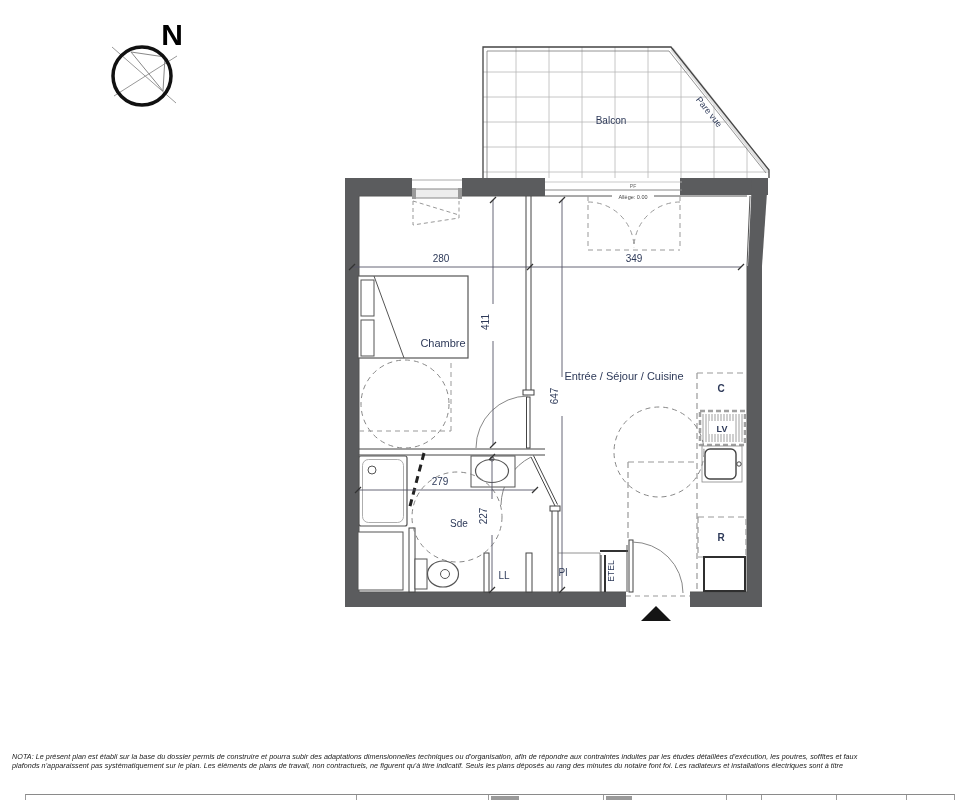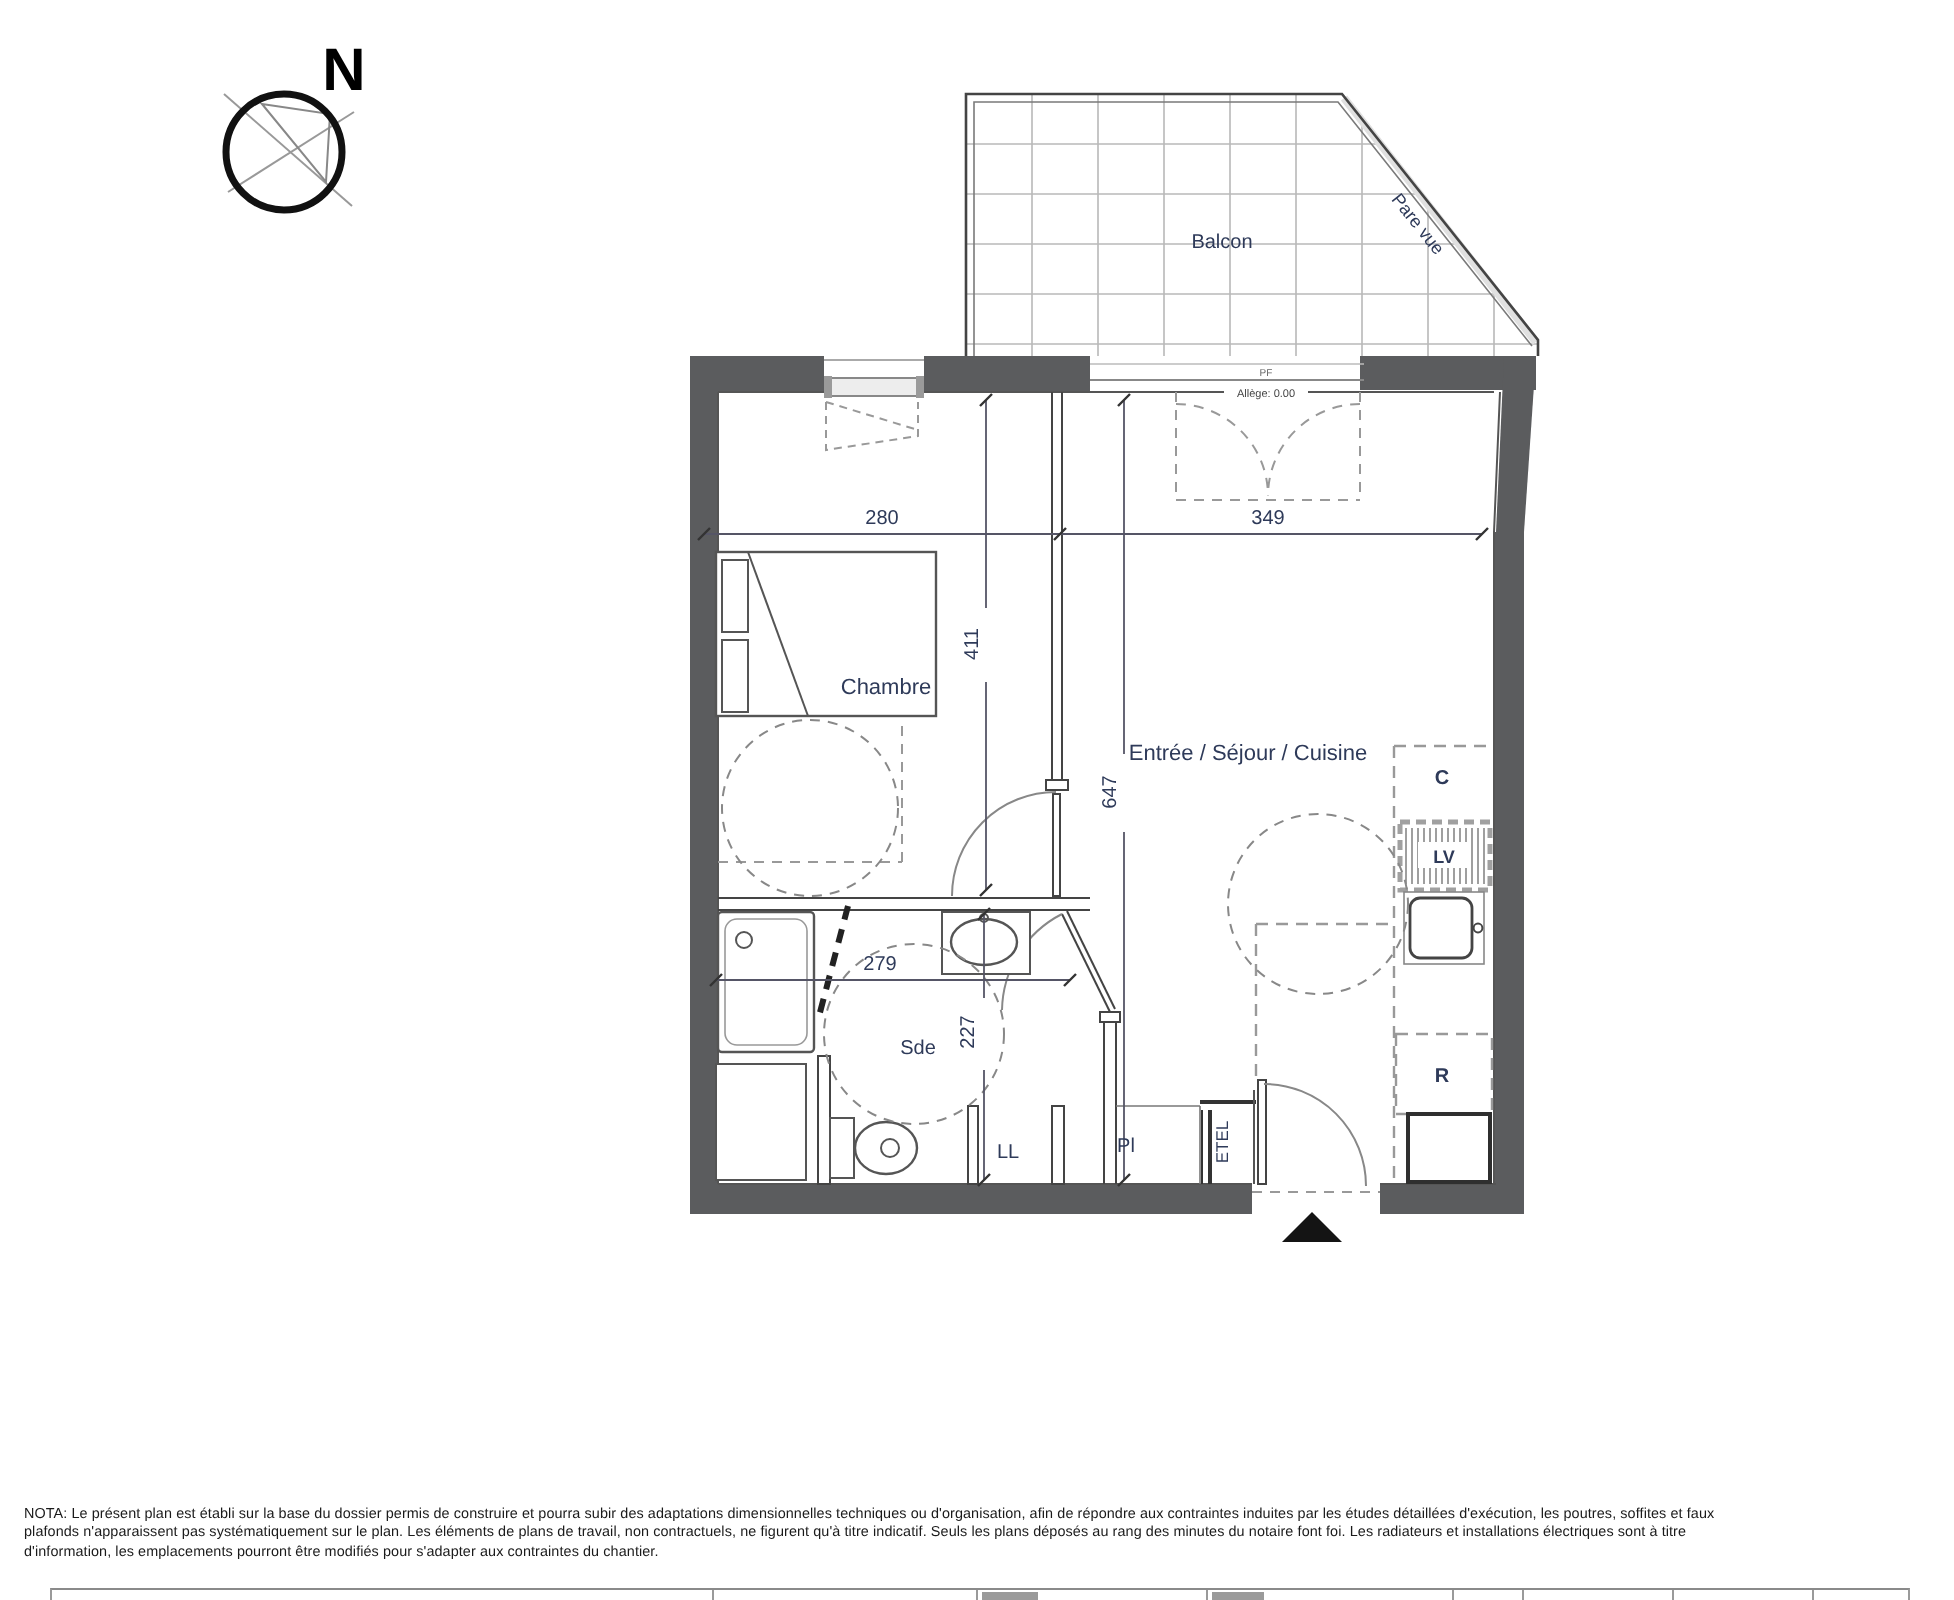--- a/index.html
+++ b/index.html
@@ -1,19 +1,19 @@
 <!DOCTYPE html>
 <html><head>
 <meta charset="utf-8">
 <style>
   html,body{margin:0;padding:0;background:#ffffff;}
   body{width:977px;height:800px;position:relative;font-family:"Liberation Sans",sans-serif;}
   #stage{position:absolute;left:0;top:0;width:977px;height:800px;}
   svg text{font-family:"Liberation Sans",sans-serif;}
-  .nota{position:absolute;left:12px;top:752px;width:956px;font-size:7.2px;
+  .nota{position:absolute;left:12px;top:752px;width:956px;font-size:7.2px;font-style:italic;
         line-height:9.4px;color:#1a1a1a;letter-spacing:0.05px;}
   .titleblock{position:absolute;left:25px;top:794px;width:928px;height:6px;
         border-top:1.2px solid #8a8a8a;border-left:1px solid #9a9a9a;border-right:1px solid #9a9a9a;
         background:#ffffff;}
   .titleblock .div{position:absolute;top:0;width:1px;height:6px;background:#9a9a9a;}
   .titleblock .logo{position:absolute;top:1px;height:5px;background:#9a9a9a;}
 </style>
 </head>
 <body>
 
@@ -221,21 +221,20 @@
     <text x="721" y="541" font-size="10" font-weight="600">R</text>
     <text x="504" y="579" font-size="10">LL</text>
     <text x="563" y="576" font-size="10">Pl</text>
     <text x="614" y="571" font-size="8.5" transform="rotate(-90 614 571)">ETEL</text>
   </g>
 </svg>
 
 <div class="nota">
   <div>NOTA: Le présent plan est établi sur la base du dossier permis de construire et pourra subir des adaptations dimensionnelles techniques ou d'organisation, afin de répondre aux contraintes induites par les études détaillées d'exécution, les poutres, soffites et faux</div>
   <div>plafonds n'apparaissent pas systématiquement sur le plan. Les éléments de plans de travail, non contractuels, ne figurent qu'à titre indicatif. Seuls les plans déposés au rang des minutes du notaire font foi. Les radiateurs et installations électriques sont à titre</div>
-  <div>d'information, les emplacements pourront être modifiés pour s'adapter aux contraintes du chantier.</div>
 </div>
 
 <div class="titleblock">
   <span class="div" style="left:330px"></span>
   <span class="div" style="left:462px"></span>
   <span class="div" style="left:577px"></span>
   <span class="div" style="left:700px"></span>
   <span class="div" style="left:735px"></span>
   <span class="div" style="left:810px"></span>
   <span class="div" style="left:880px"></span>

